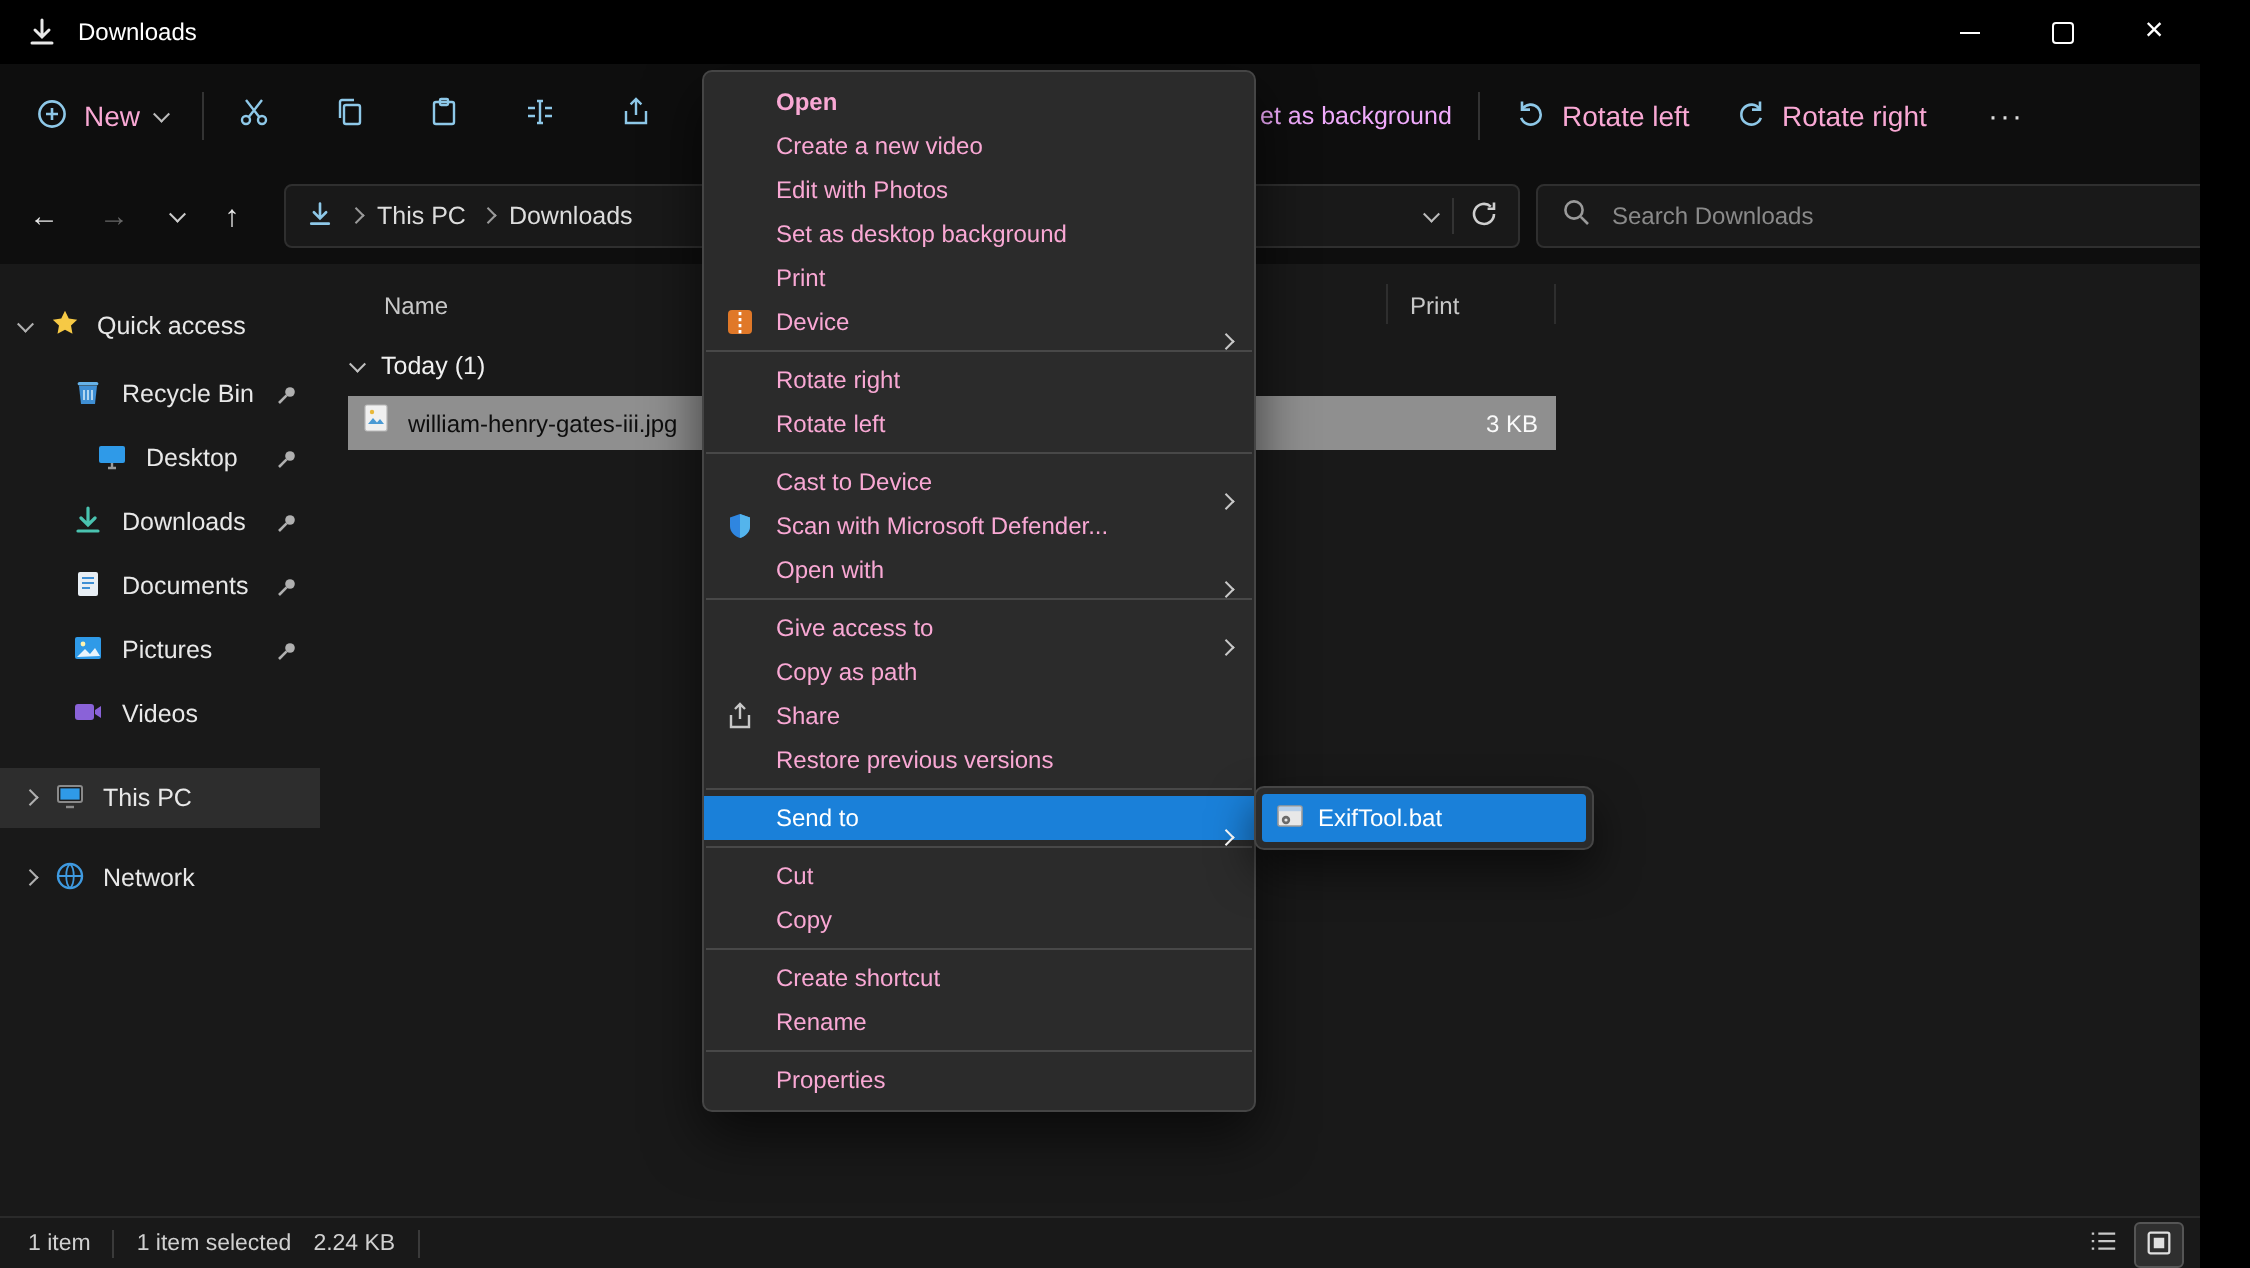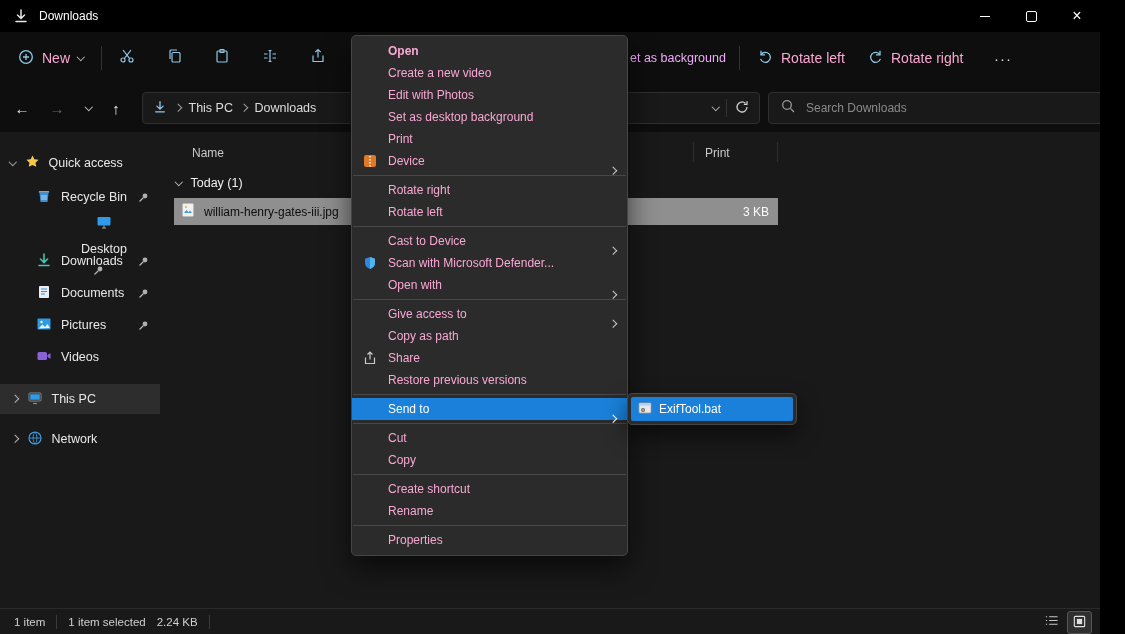--- a/index.html
+++ b/index.html
@@ -222,21 +222,21 @@
           </svg></span>
       <span class="sb-label">Recycle Bin</span>
       <span class="pinwrap">
           <svg width="11" height="11" viewBox="0 0 11 11">
             <circle cx="7" cy="4" r="2.4" fill="#b0b0b0"></circle>
             <path d="M5.3 5.7L1.5 9.5" stroke="#b0b0b0" stroke-width="1.3"></path>
           </svg>
         </span>
     </div>
 
-    <div class="sb-row" style="top:82px;padding-left:48px;flex-direction:column;">
+    <div class="sb-row" style="top:82px;padding-left:48px;">
       <span><svg width="16" height="16" viewBox="0 0 16 16">
             <rect x="1.5" y="3" width="13" height="8.5" rx="1" fill="#2f9ae8"></rect>
             <path d="M6 14h4M8 11.5V14" stroke="#9a9a9a" stroke-width="1.2"></path>
           </svg></span>
       <span class="sb-label">Desktop</span>
       <span class="pinwrap">
           <svg width="11" height="11" viewBox="0 0 11 11">
             <circle cx="7" cy="4" r="2.4" fill="#b0b0b0"></circle>
             <path d="M5.3 5.7L1.5 9.5" stroke="#b0b0b0" stroke-width="1.3"></path>
           </svg>

